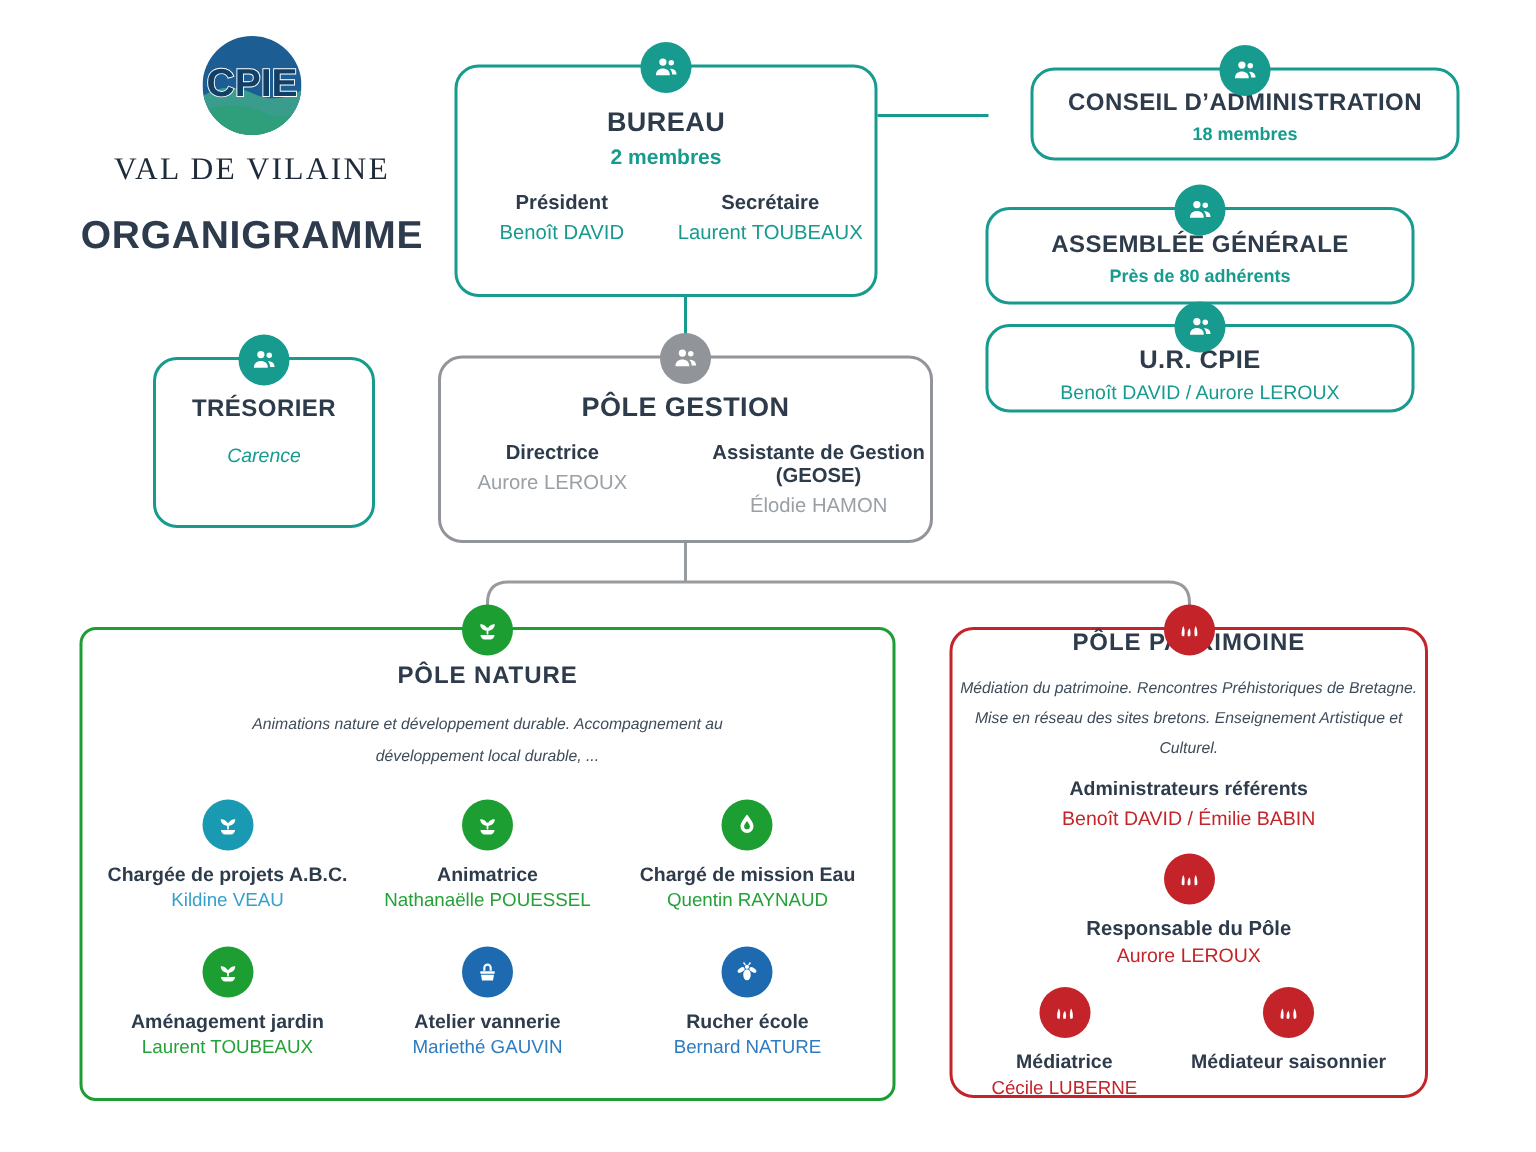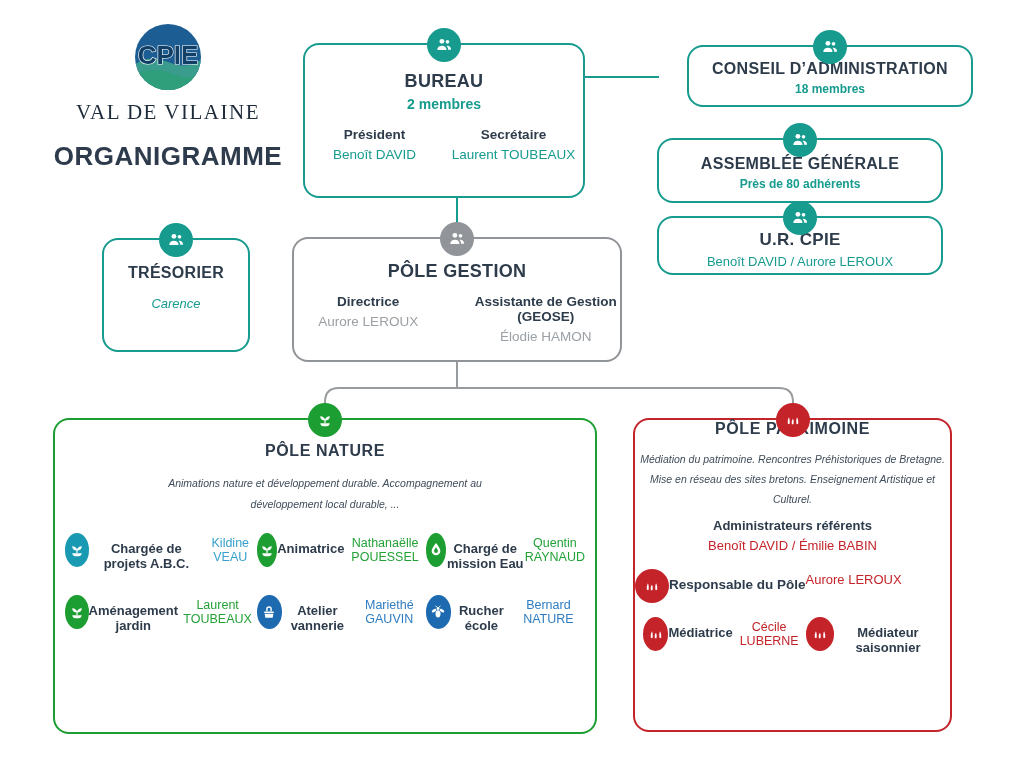--- a/index.html
+++ b/index.html
@@ -39,21 +39,21 @@
 
   .roles{display:flex;margin-top:15px;}
   .role{flex:1;}
   .role-title{font-size:13.5px;font-weight:700;color:var(--dark,#2d3b4b);}
   .role-name{margin-top:5px;font-size:13.5px;}
   .teal-name{color:var(--teal,#169b8e);}
   .grayish-name{color:var(--grayname,#9aa0a5);}
 
   .pole-desc{font-style:italic;font-size:10.5px;color:var(--desc,#3f4c59);line-height:21px;}
   .staff-grid{display:grid;grid-template-columns:1fr 1fr 1fr;row-gap:24px;margin-top:18px;padding:0 10px;}
-  .staff{display:flex;flex-direction:row;}
+  .staff{display:flex;flex-direction:column;align-items:center;}
   .ic{width:34px;height:34px;border-radius:50%;display:flex;align-items:center;justify-content:center;}
   .staff-role{margin-top:8px;font-size:13px;font-weight:700;color:var(--dark,#2d3b4b);}
   .staff-name{margin-top:3px;font-size:12.5px;}
   .cyan-name{color:var(--cyanname,#35a0cd);}
   .green-name{color:var(--greenname,#24a238);}
   .blue-name{color:var(--bluename,#2e7cc0);}
   .red-name{color:var(--red,#c42429);}
 
   .ref-title{margin-top:9px;font-size:13px;font-weight:700;}
   .ref-names{margin-top:5px;font-size:13px;color:var(--red,#c42429);}
@@ -180,21 +180,21 @@
         <div class="role-title">Directrice</div>
         <div class="role-name grayish-name">Aurore LEROUX</div>
       </div>
       <div class="role">
         <div class="role-title">Assistante de Gestion (GEOSE)</div>
         <div class="role-name grayish-name">Élodie HAMON</div>
       </div>
     </div>
   </div>
 
-  <div class="box green-border" style="left:53px;top:418px;width:544px;height:316px;padding-top:22px;">
+  <div class="box green-border" style="left:53px;top:418px;width:544px;height:316px;padding-top:22px;border-radius:11px;">
     <div class="badge green-bg">
       <svg viewBox="0 0 24 24" fill="#fff">
           <path d="M11.9,12.6c0-3.2-2.3-5.2-5.7-5.2 0,3.2 2.4,5.2 5.7,5.2z"></path>
           <path d="M12.1,12.6c0-3.2 2.3-5.2 5.7-5.2 0,3.2-2.4,5.2-5.7,5.2z"></path>
           <rect x="11.3" y="10" width="1.4" height="5.6" rx=".7"></rect>
           <path d="M6.3,16h11.4c-.3,2.1-1.7,3.6-3.4,3.6H9.7c-1.7,0-3.1-1.5-3.4-3.6z"></path>
         </svg>
     </div>
     <div class="box-title small" style="letter-spacing:.6px;">PÔLE NATURE</div>
     <div class="pole-desc" style="margin-top:13px;">

